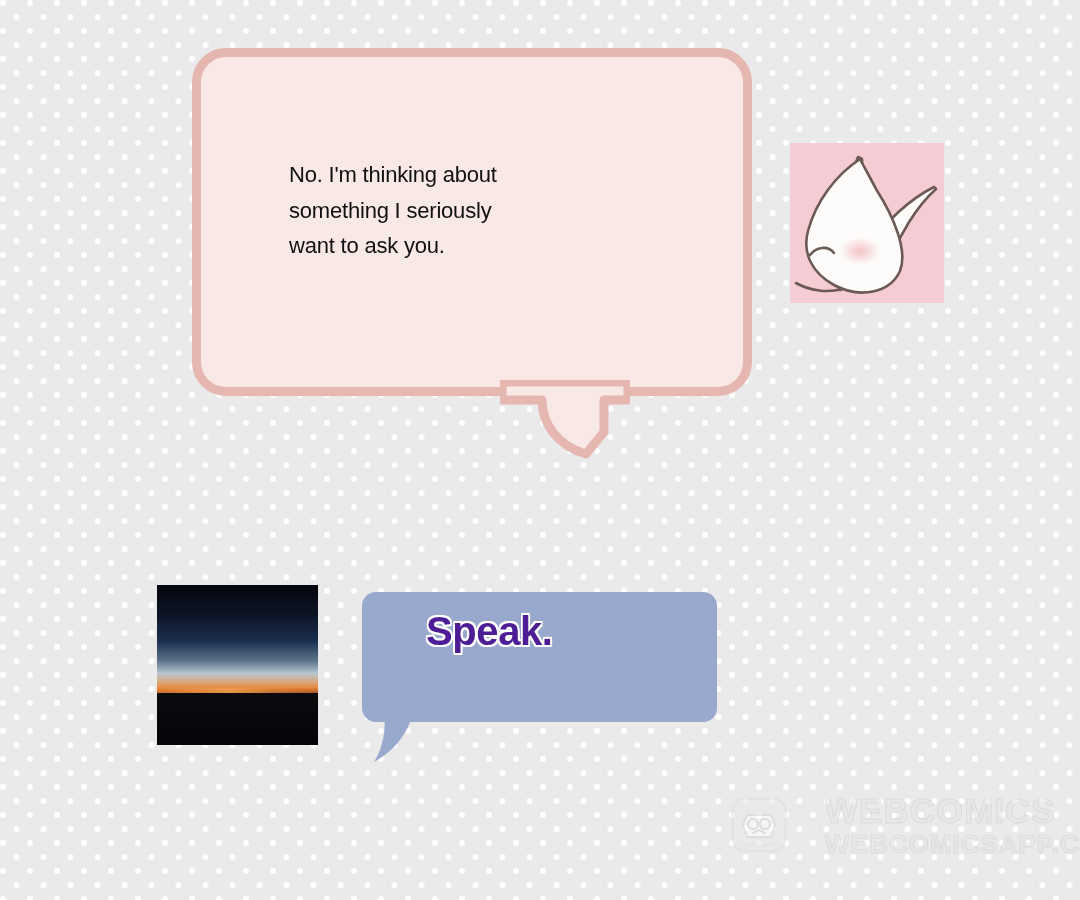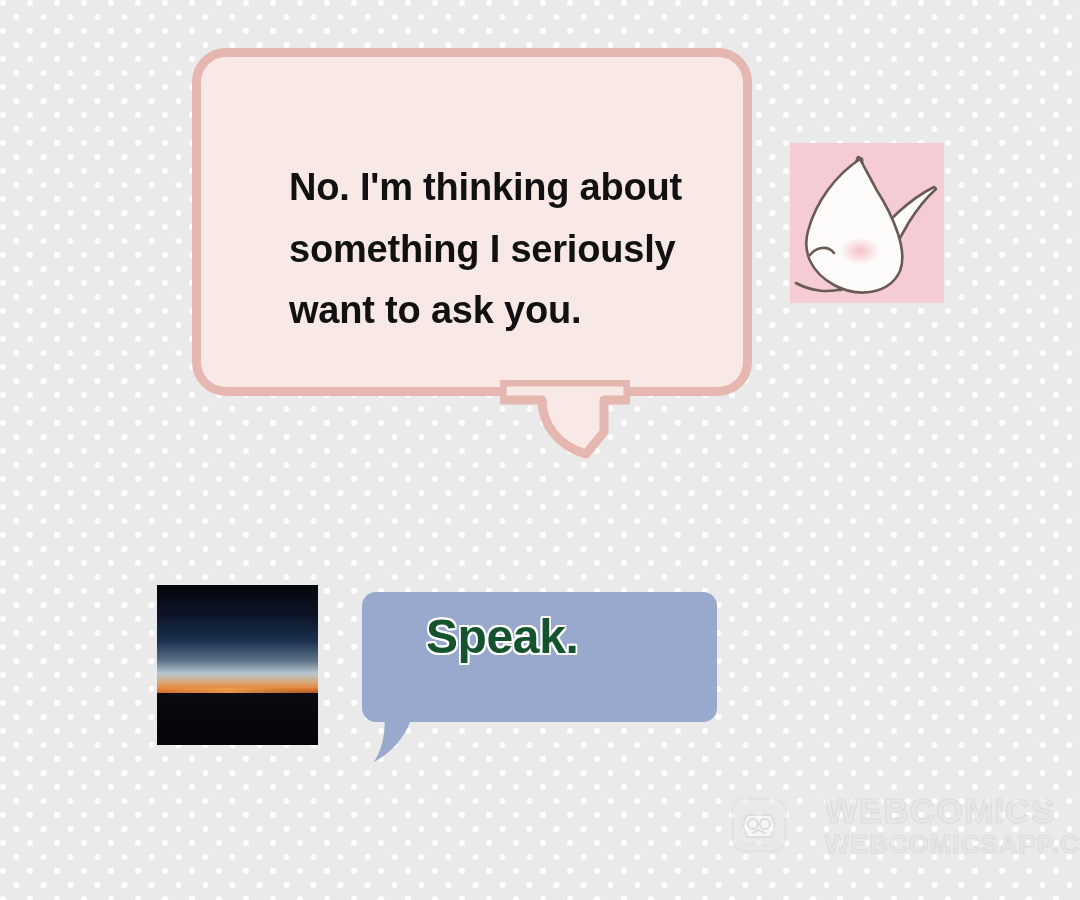--- a/index.html
+++ b/index.html
@@ -42,22 +42,22 @@
     background: #f8e8e6;
     border: 9px solid #e6b6b0;
     border-radius: 34px;
     box-sizing: border-box;
   }
   #pink-bubble-text {
     position: absolute;
     left: 88px;
     top: 100px;
     width: 400px;
-    font-size: 38px;
-    font-weight: bold;
+    font-size: 22px;
+    font-weight: normal;
     line-height: 1.62;
     color: #111111;
     letter-spacing: -0.2px;
     white-space: pre-line;
   }
   #pink-bubble-tail {
     position: absolute;
     left: 500px;
     top: 380px;
     width: 130px;
@@ -71,23 +71,23 @@
     top: 592px;
     width: 355px;
     height: 130px;
     background: #98a9cd;
     border-radius: 14px;
   }
   #blue-bubble-text {
     position: absolute;
     left: 64px;
     top: 17px;
-    font-size: 48px;
+    font-size: 40px;
     font-weight: bold;
-    color: #14532d;
+    color: #4c1d95;
     letter-spacing: -0.4px;
     text-shadow:
       -1.6px -1.6px 0 #ffffff,  1.6px -1.6px 0 #ffffff,
       -1.6px  1.6px 0 #ffffff,  1.6px  1.6px 0 #ffffff,
        0px   -1.8px 0 #ffffff,  0px    1.8px 0 #ffffff,
       -1.8px  0px   0 #ffffff,  1.8px  0px   0 #ffffff;
   }
   #blue-bubble-tail {
     position: absolute;
     left: 370px;

